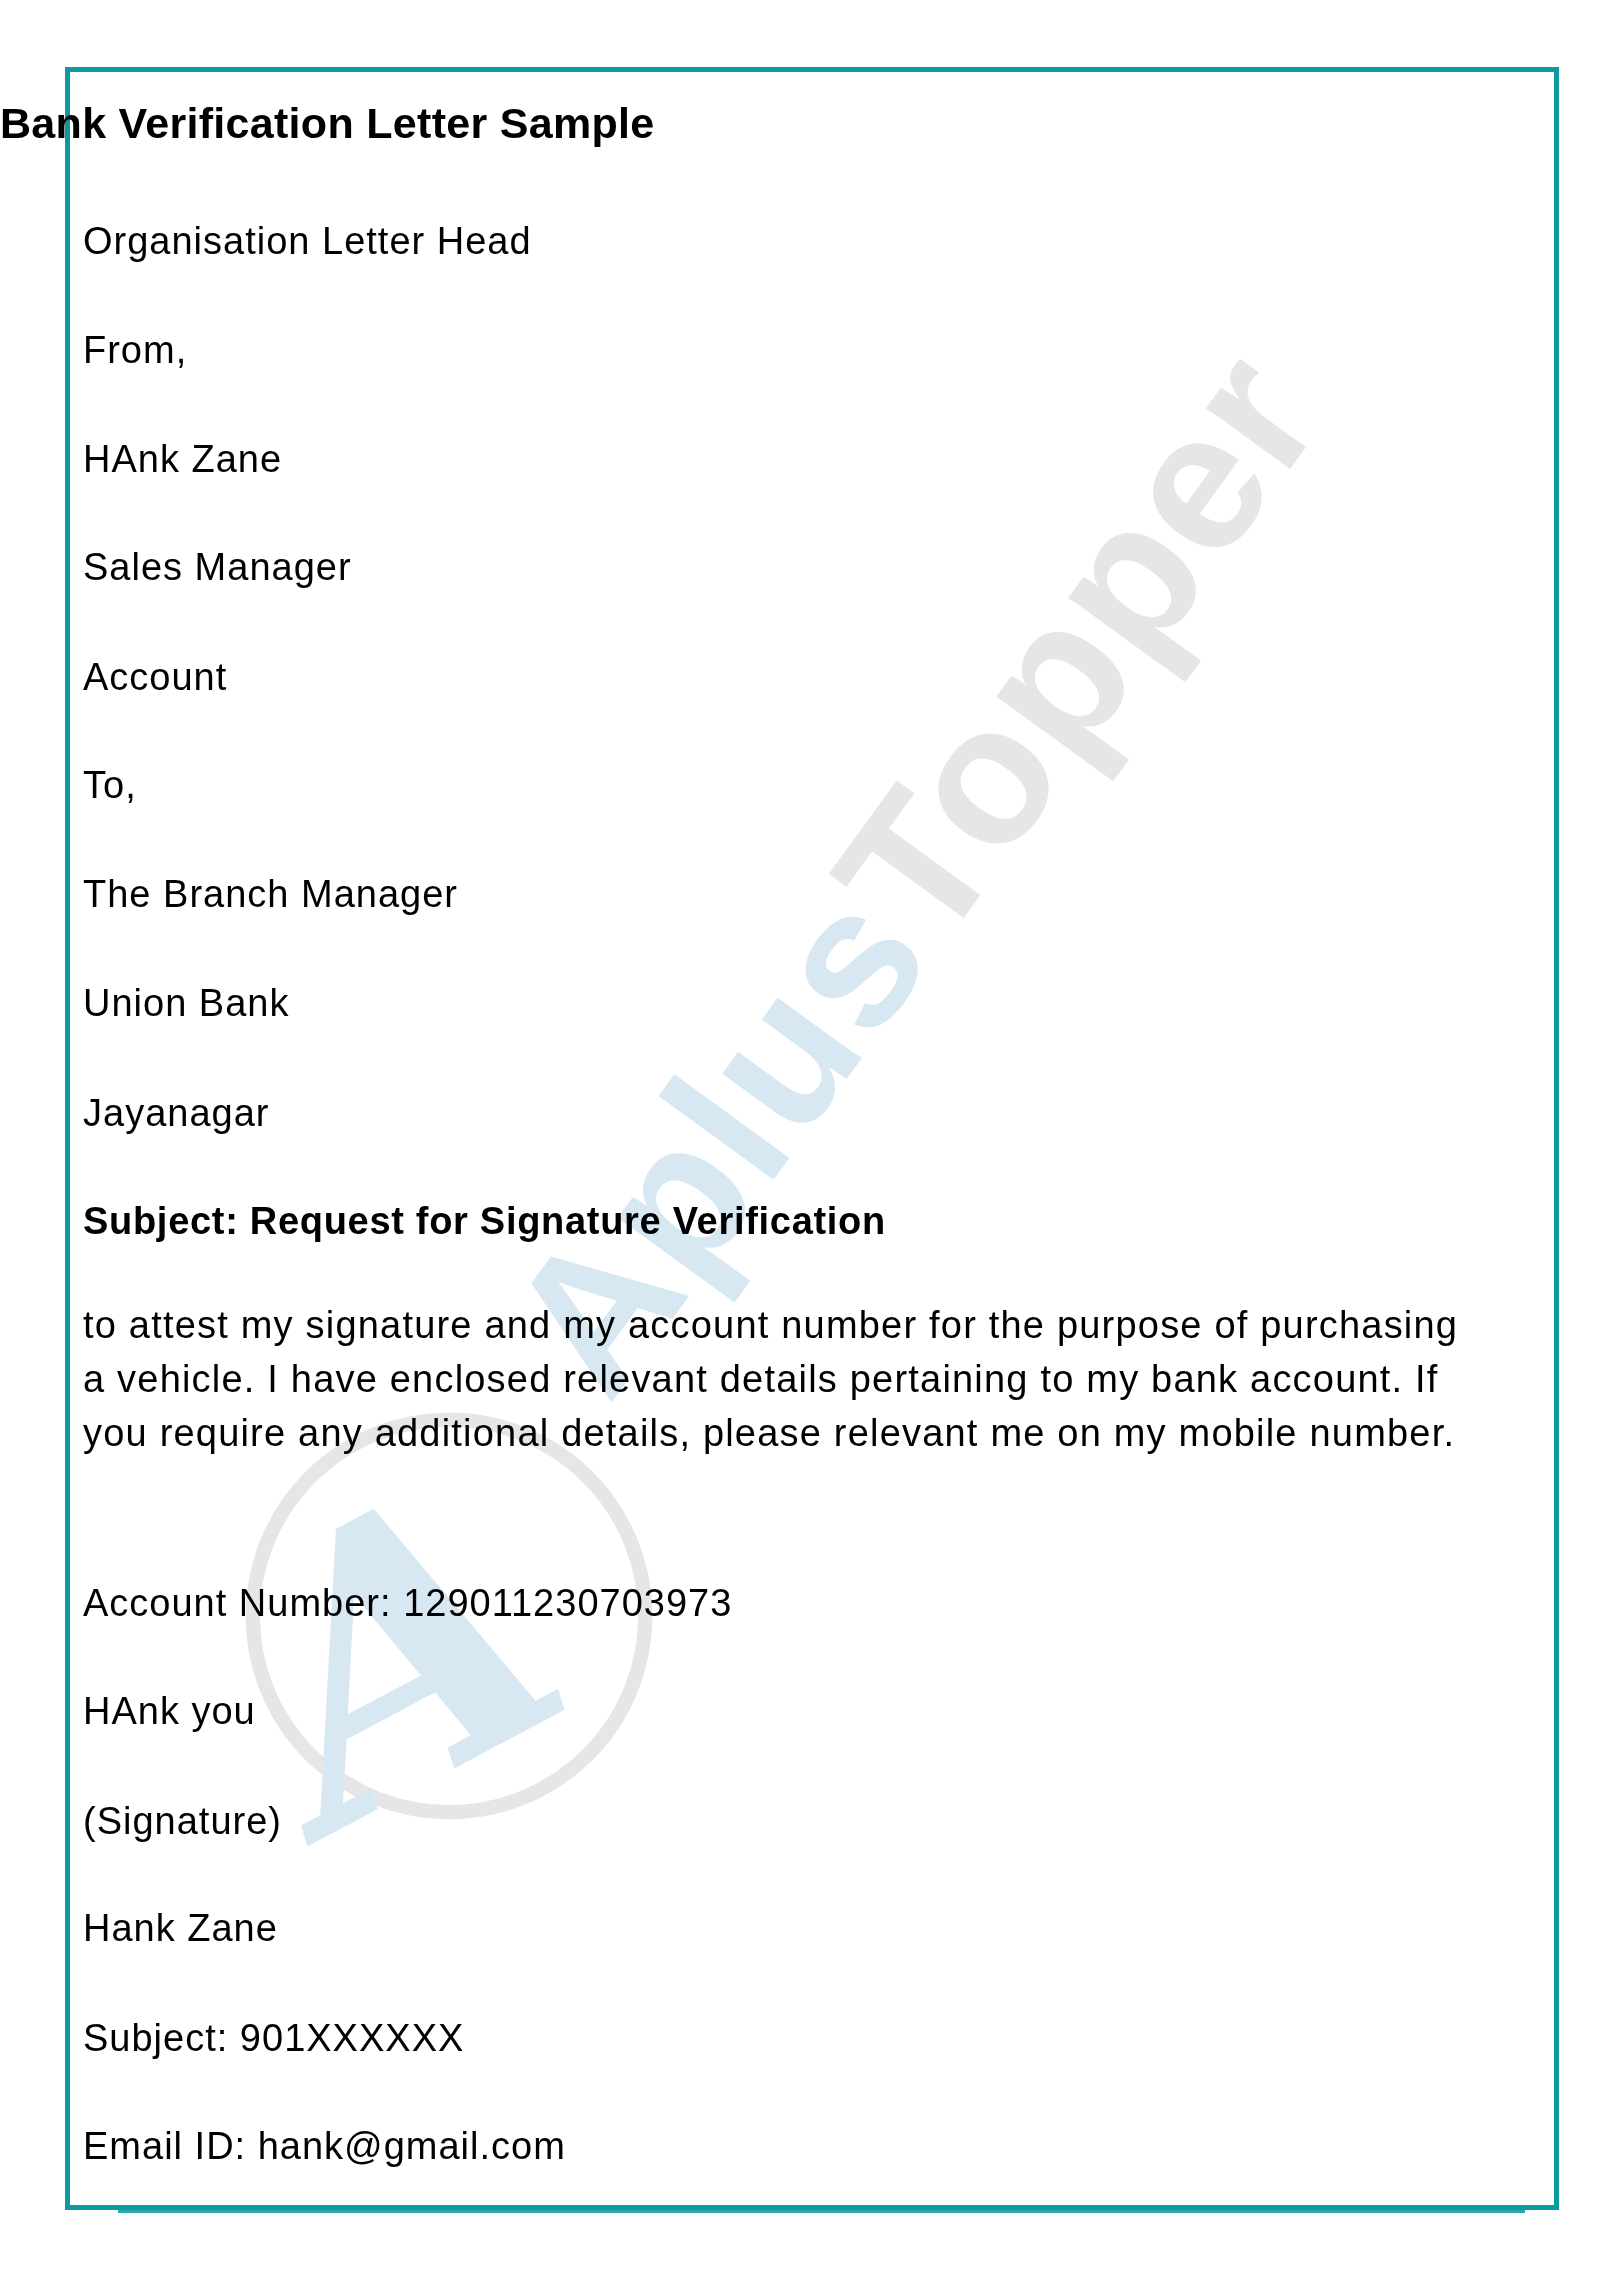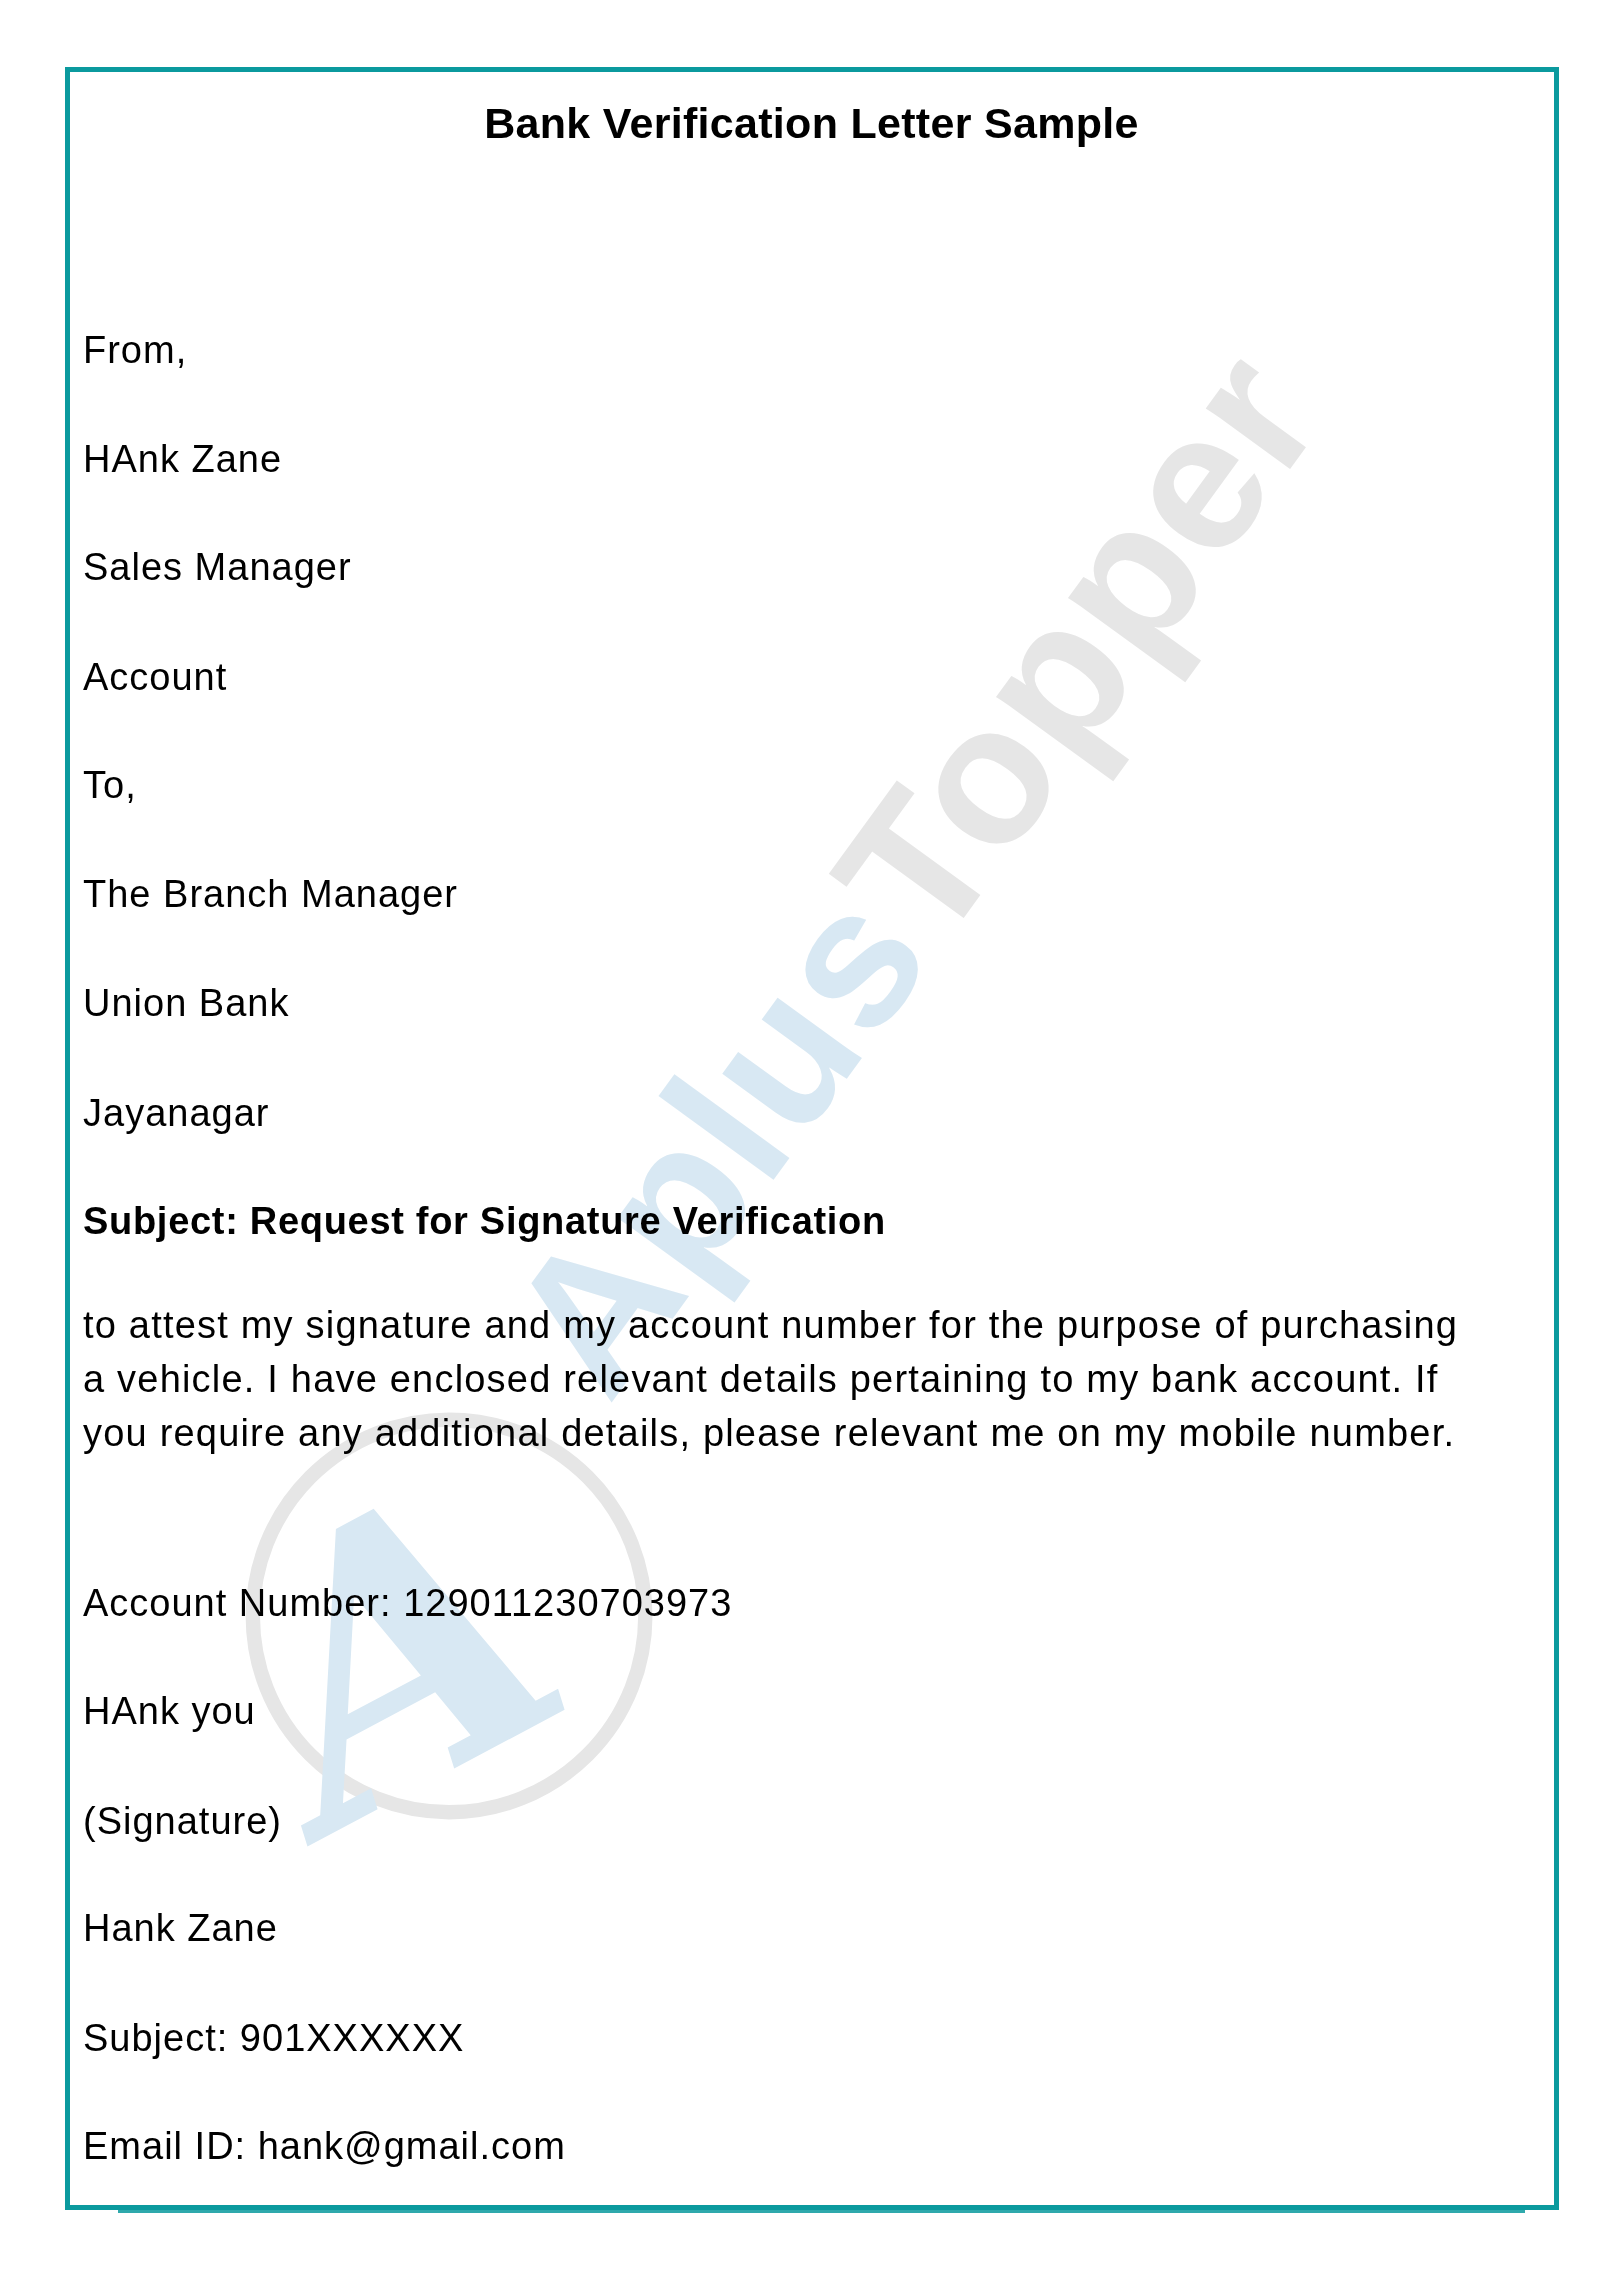--- a/index.html
+++ b/index.html
@@ -7,21 +7,21 @@
   .page { position: absolute; left: 0; top: 0; width: 1623px; height: 2295px; background: #ffffff; }
   .frame {
     position: absolute; left: 65px; top: 67px; width: 1494px; height: 2143px;
     box-sizing: border-box; border: 5.2px solid #0B9A9E;
   }
   .frame-shadow {
     position: absolute; left: 118px; top: 2210px; width: 1407px; height: 2.6px; background: #0B9A9E; opacity: .85;
   }
   .watermark { position: absolute; left: 0; top: 0; width: 1623px; height: 2295px; pointer-events: none; }
   .doc-title {
-    position: absolute; left: 0; width: 1623px; top: 97px; text-align: center;
+    position: absolute; left: 0; width: 1623px; top: 97px; 
     font-family: "Liberation Sans", sans-serif; font-weight: bold; font-size: 43px; color: #000;
     line-height: 52px; letter-spacing: 0.3px;
   }
   .line {
     position: absolute; left: 83px; white-space: nowrap;
     font-family: "Liberation Sans", sans-serif; font-size: 38px; color: #000;
     line-height: 46px; letter-spacing: 1px;
   }
   .line.bold { font-weight: bold; letter-spacing: 0.7px; }
   .para .pl { display: block; height: 54px; line-height: 54px; white-space: nowrap; }
@@ -40,20 +40,21 @@
         <tspan fill="#D8E8F3">Aplus</tspan><tspan fill="#E6E6E6">Topper</tspan>
       </text>
     </g>
   </svg>
 
   <div class="frame"></div>
   <div class="frame-shadow"></div>
 
   <div class="doc-title">Bank Verification Letter Sample</div>
 
+  <div class="line" style="top:218px">Organisation Letter Head</div>
   <div class="line" style="top:327px">From,</div>
   <div class="line" style="top:436px">HAnk Zane</div>
   <div class="line" style="top:544px">Sales Manager</div>
   <div class="line" style="top:654px">Account</div>
   <div class="line" style="top:762px">To,</div>
   <div class="line" style="top:871px">The Branch Manager</div>
   <div class="line" style="top:980px">Union Bank</div>
   <div class="line" style="top:1090px">Jayanagar</div>
 
   <div class="line bold" style="top:1198px">Subject: Request for Signature Verification</div>

